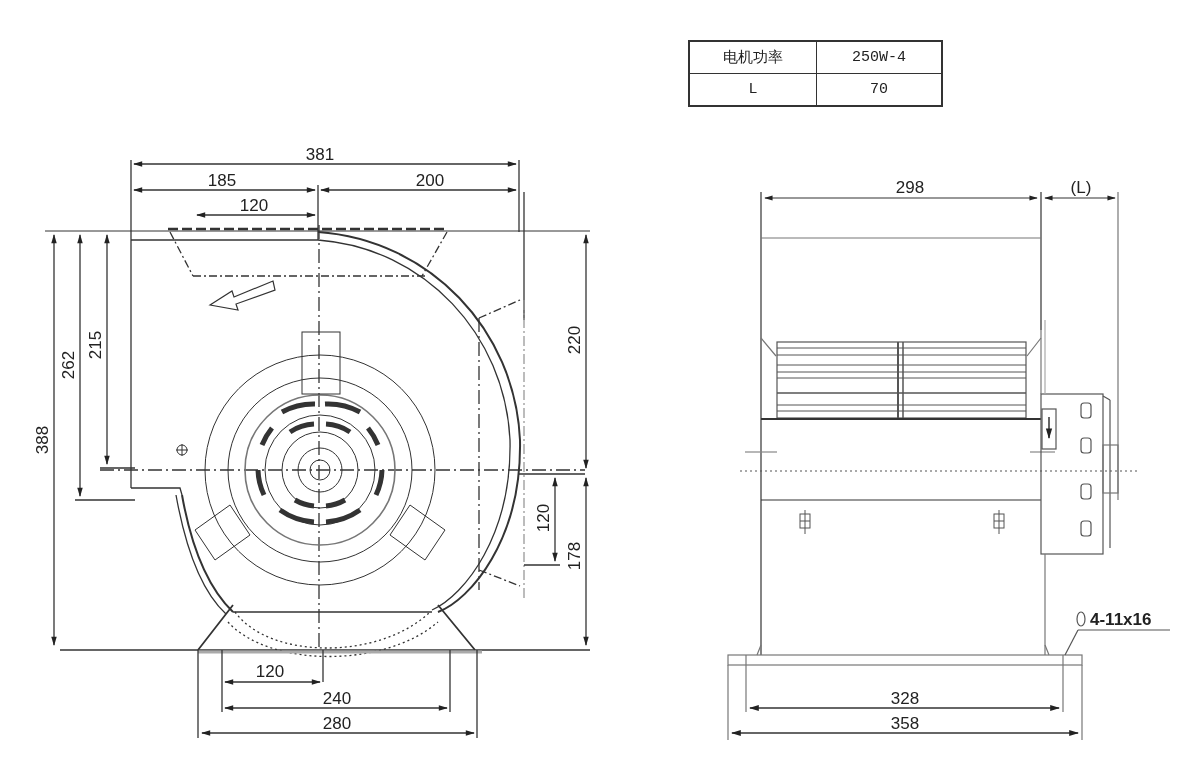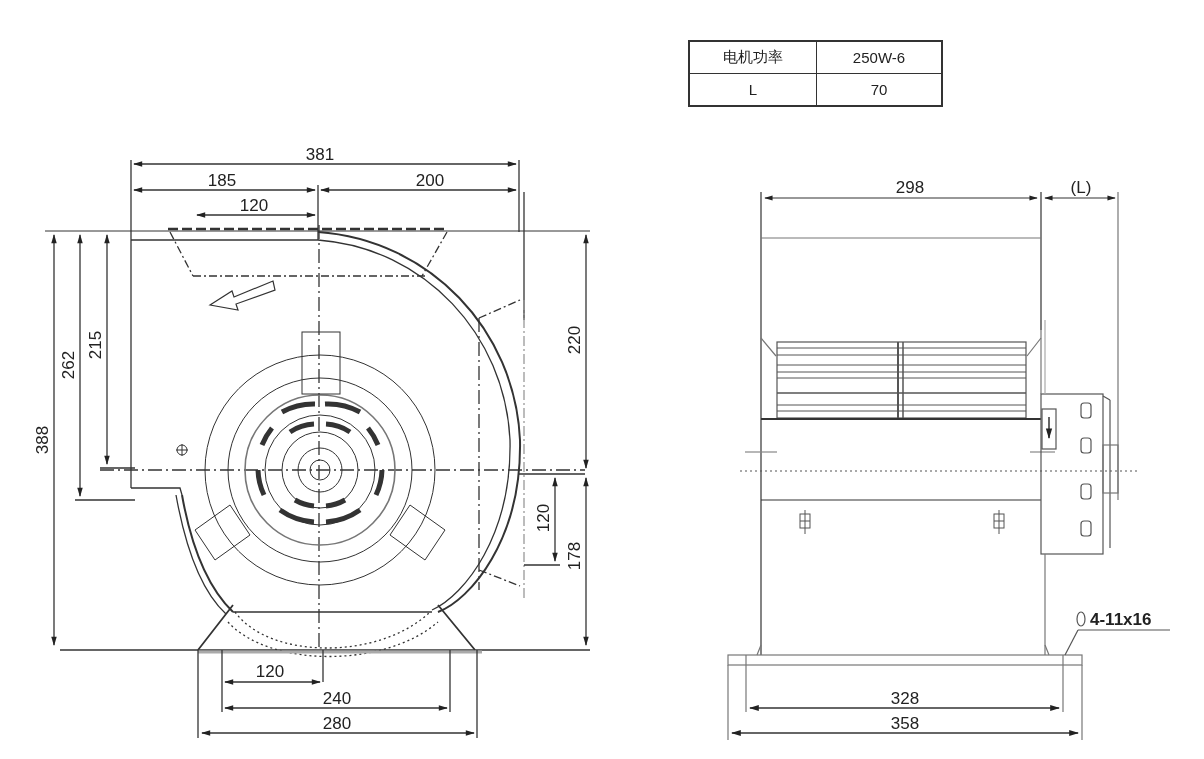--- a/index.html
+++ b/index.html
@@ -1,31 +1,31 @@
 <!DOCTYPE html>
 <html><head>
 <meta charset="utf-8">
 <style>
   html, body { margin:0; padding:0; background:#ffffff; }
   body { width:1204px; height:759px; position:relative; overflow:hidden; font-family:"Liberation Sans", sans-serif; }
   #drawing { position:absolute; left:0; top:0; }
-  .spec-table { position:absolute; left:688px; top:40px; width:255px; height:66px; border:2px solid #333; border-collapse:collapse; font-family:Liberation Sans, sans-serif; }
+  .spec-table { position:absolute; left:688px; top:40px; width:255px; height:66px; border:2px solid #333; border-collapse:collapse; font-family:Liberation Mono, monospace; }
   .spec-table td { border:1.5px solid #333; text-align:center; font-size:15px; color:#222; height:31px; padding:0; }
   .spec-table td.k { width:126px; }
   svg text { font-family:"Liberation Sans", sans-serif; fill:#222; }
   .dim { font-size:17px; }
 </style>
 </head>
 <body>
 
 <table class="spec-table">
   <tbody>
       <tr>
     <td class="k">电机功率</td>
-    <td>250W-6</td>
+    <td>250W-4</td>
   </tr>
   <tr>
     <td class="k">L</td>
     <td>70</td>
   </tr>
 </tbody>
   </table>
 
 <svg id="drawing" width="1204" height="759" viewBox="0 0 1204 759" xmlns="http://www.w3.org/2000/svg">
   <defs>

